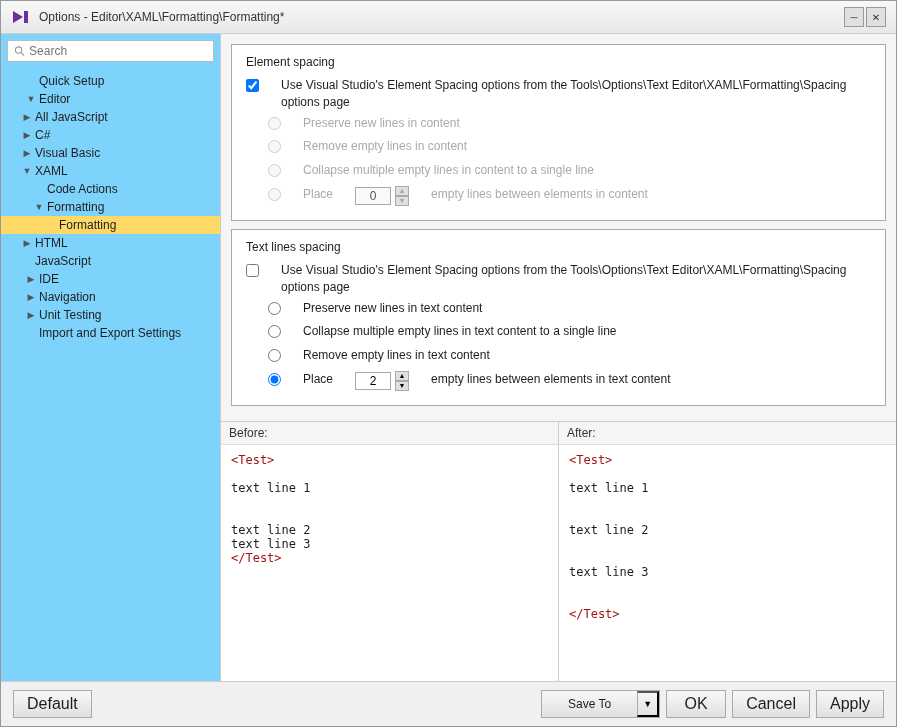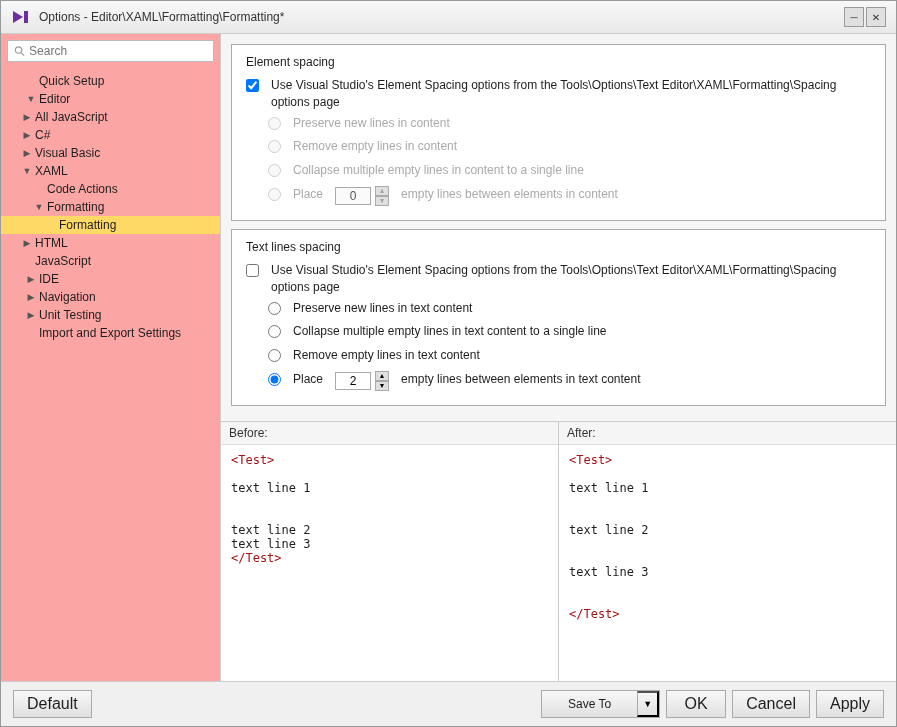--- a/index.html
+++ b/index.html
@@ -57,21 +57,21 @@
       color: #333;
     }
     .main-content {
       display: flex;
       flex: 1;
       overflow: hidden;
     }
     
     .sidebar {
       width: 220px;
-      background: #fca5a5;
+      background: #7dd3fc;
       border-right: 1px solid #ccc;
       display: flex;
       flex-direction: column;
       overflow: hidden;
     }
     .search-box {
       margin: 6px;
       padding: 3px 6px;
       border: 1px solid #bbb;
       background: #fff;
@@ -143,21 +143,21 @@
     .section-title {
       font-size: 12px;
       font-weight: normal;
       color: #1e1e1e;
       margin-bottom: 8px;
     }
     .option-row {
       display: flex;
       align-items: flex-start;
       margin-bottom: 4px;
-      gap: 12px;
+      gap: 22px;
     }
     .option-row input[type="checkbox"],
     .option-row input[type="radio"] {
       margin-top: 2px;
       flex-shrink: 0;
     }
     .option-text {
       font-size: 12px;
       color: #1e1e1e;
       line-height: 1.4;

